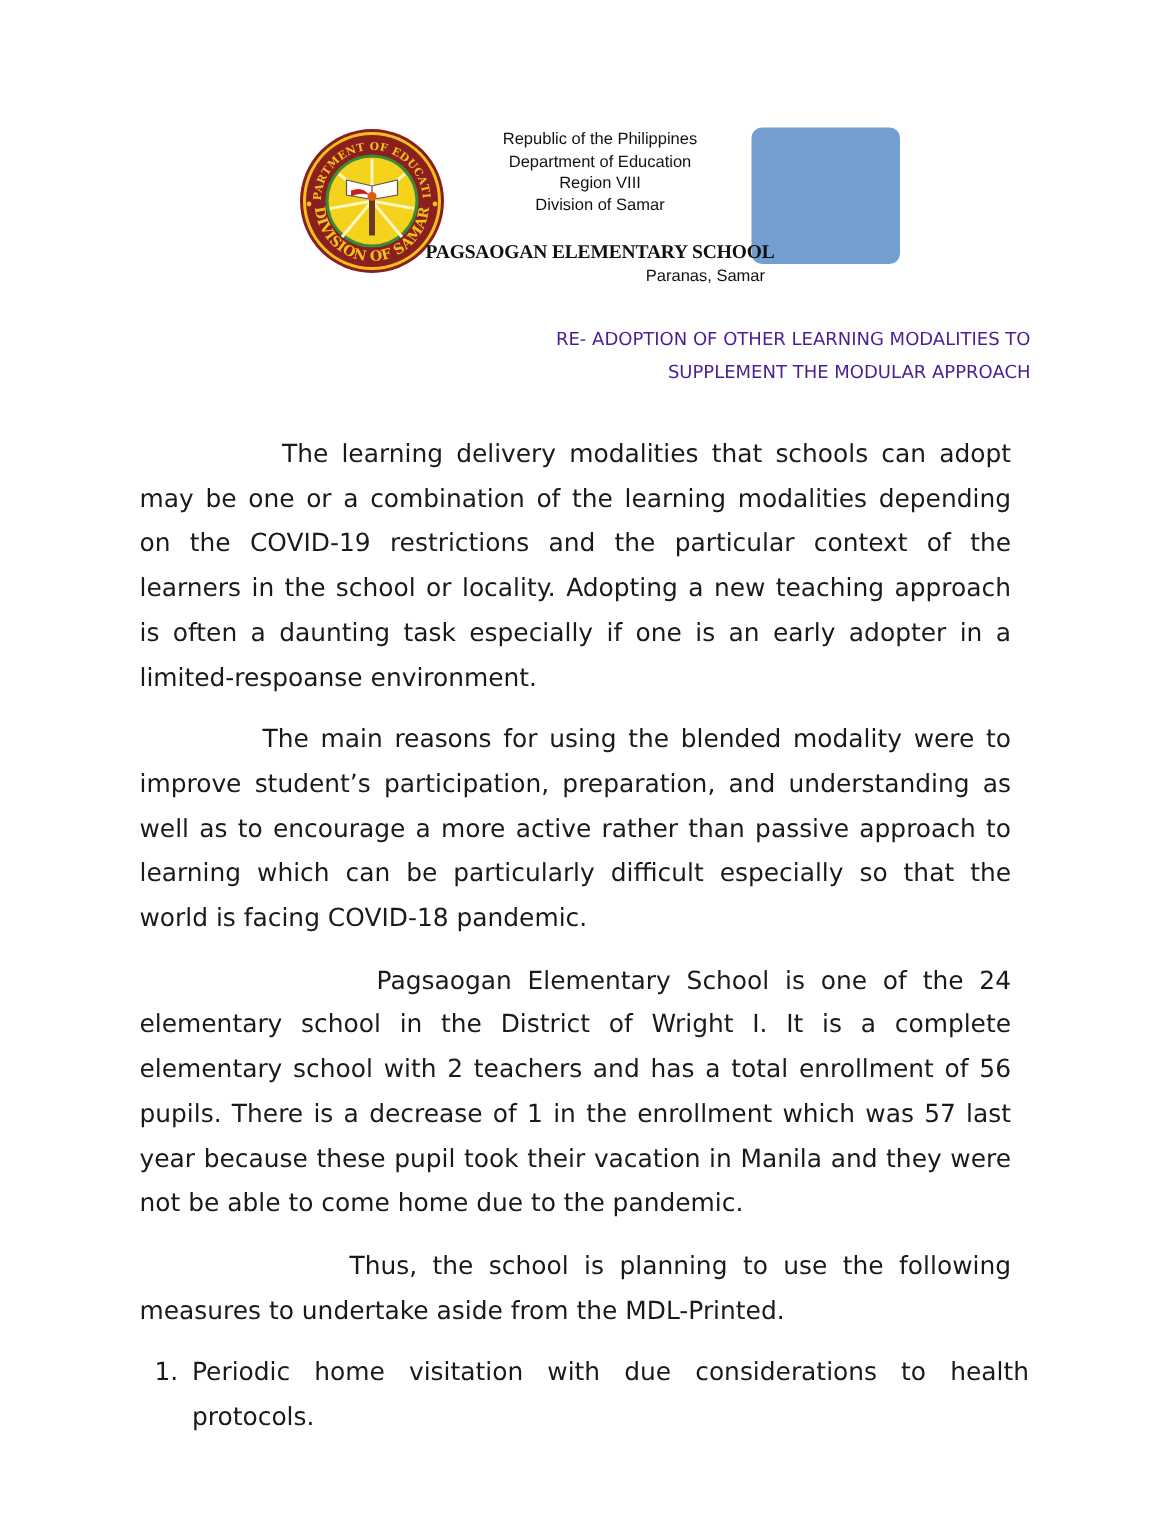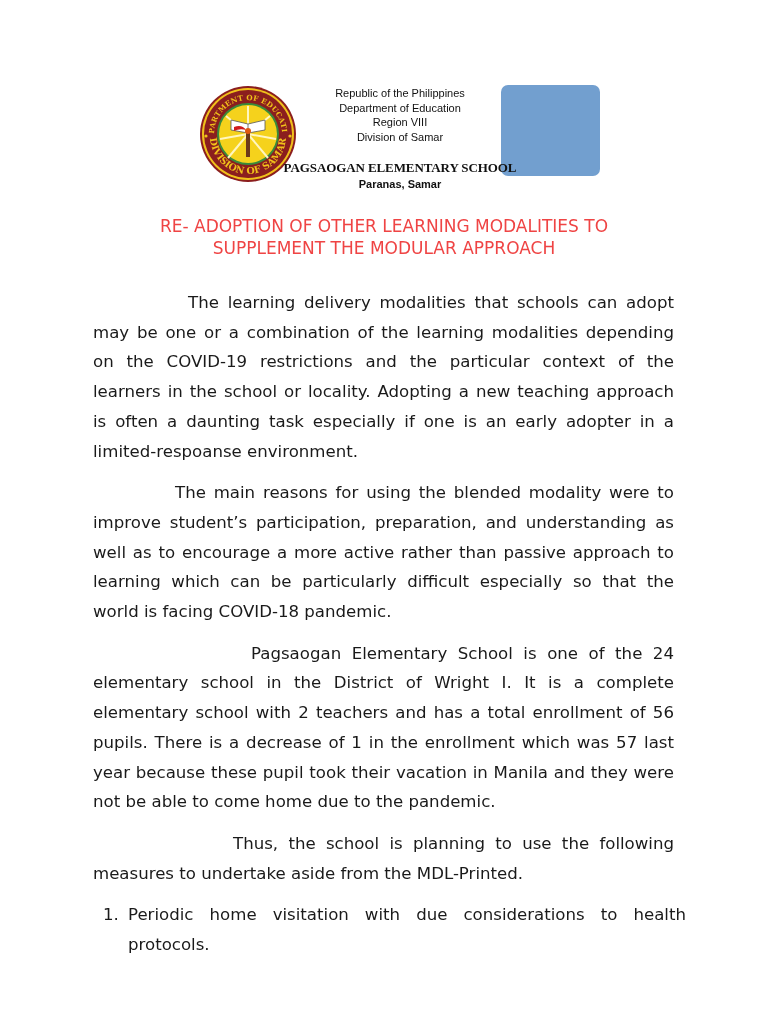--- a/index.html
+++ b/index.html
@@ -1,23 +1,23 @@
 <!DOCTYPE html>
 <html><head>
 <meta charset="utf-8">
 <style>
   html, body { margin:0; padding:0; background:#ffffff; }
   body { width:768px; height:1024px; position:relative; overflow:hidden; font-family:"DejaVu Sans", sans-serif; color:#1a1a1a; }
   .logo { position:absolute; left:198px; top:84px; width:100px; height:100px; }
   .header-lines { position:absolute; left:290px; top:86px; width:220px; text-align:center; font-family:"Liberation Sans", sans-serif; font-size:11px; line-height:14.5px; color:#111; }
   .school-name { position:absolute; left:240px; top:160px; width:320px; text-align:center; font-family:Liberation Serif, serif; font-size:13px; font-weight:bold; color:#111; letter-spacing:-0.1px; }
-  .school-loc { position:absolute; left:290px; top:178px; width:220px; text-align:center; font-family:"Liberation Sans", sans-serif; font-size:11px; color:#111;font-weight:bold; }
+  .school-loc { position:absolute; left:290px; top:178px; width:220px; text-align:right; font-family:"Liberation Sans", sans-serif; font-size:11px; color:#111; }
   .photo-box { position:absolute; left:501px; top:85px; width:99px; height:91px; background:#729fcf; border-radius:7px; z-index:0; }
   .school-name { z-index:2; }
-  .title { position:absolute; left:81px; top:215px; width:606px; text-align:center; color:#ef4444; font-size:17px; line-height:22px; }
+  .title { position:absolute; left:81px; top:215px; width:606px; text-align:right; color:#4c1d95; font-size:12px; line-height:22px; }
   .body { position:absolute; left:81px; top:276px; width:605px; font-size:16.6px; line-height:29.7px; text-align:justify; }
   .body p { margin:12px; text-indent:0; }
   .ind1 { text-indent:95px !important; }
   .ind2 { text-indent:82px !important; }
   .ind3 { text-indent:158px !important; }
   .ind4 { text-indent:140px !important; }
   .list { margin:0; padding:0; list-style:none; }
   .list li { position:relative; padding-left:47px; text-align:justify; }
   .list .num { position:absolute; left:22px; top:0; }
 </style>

